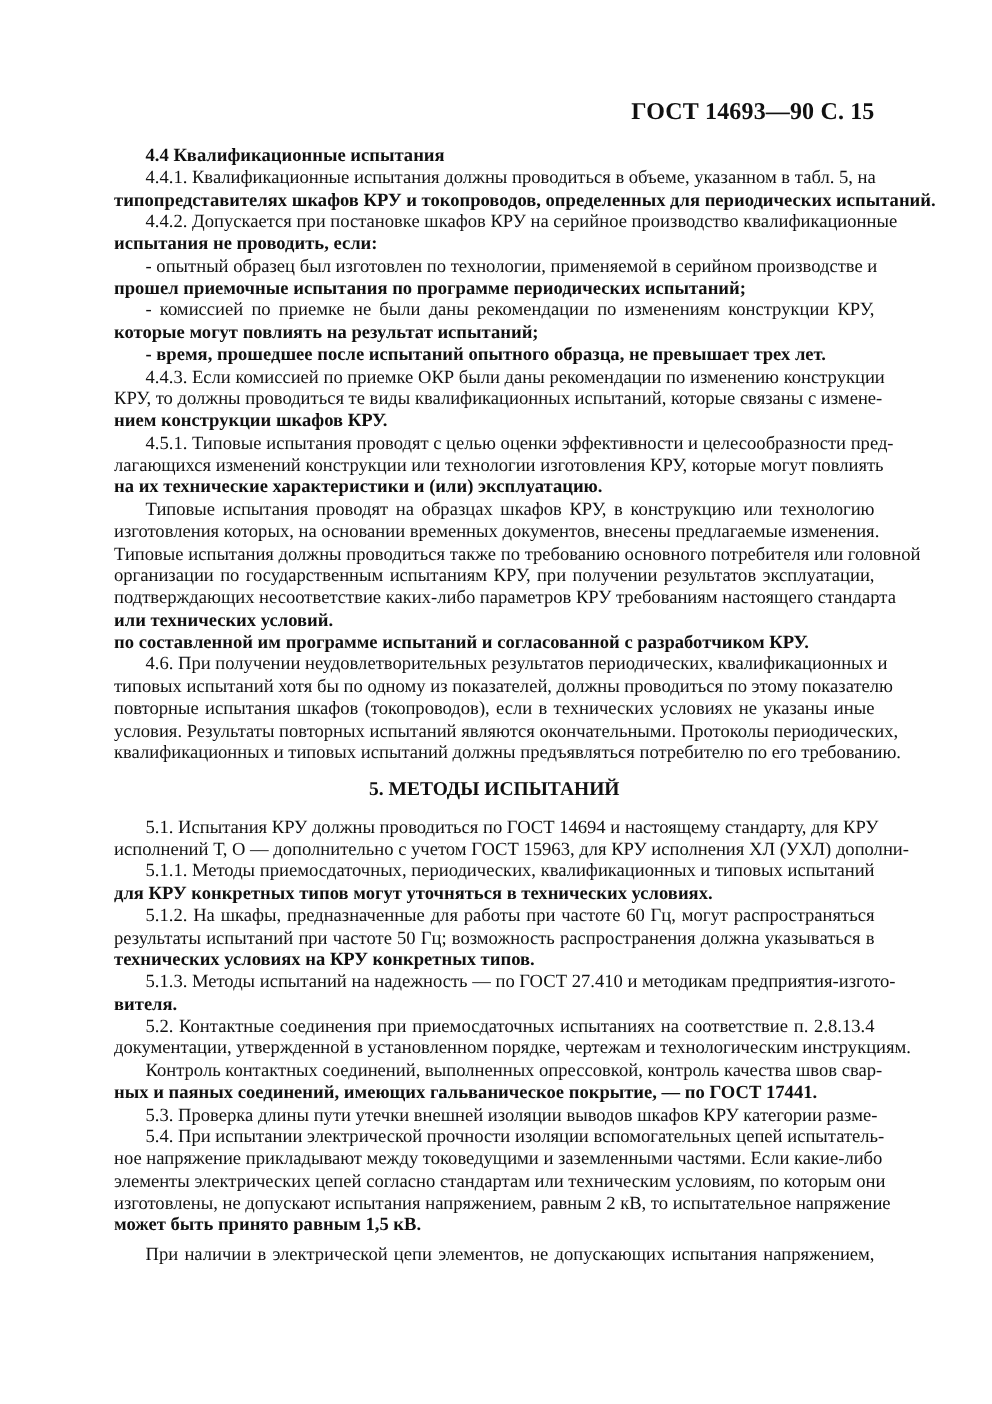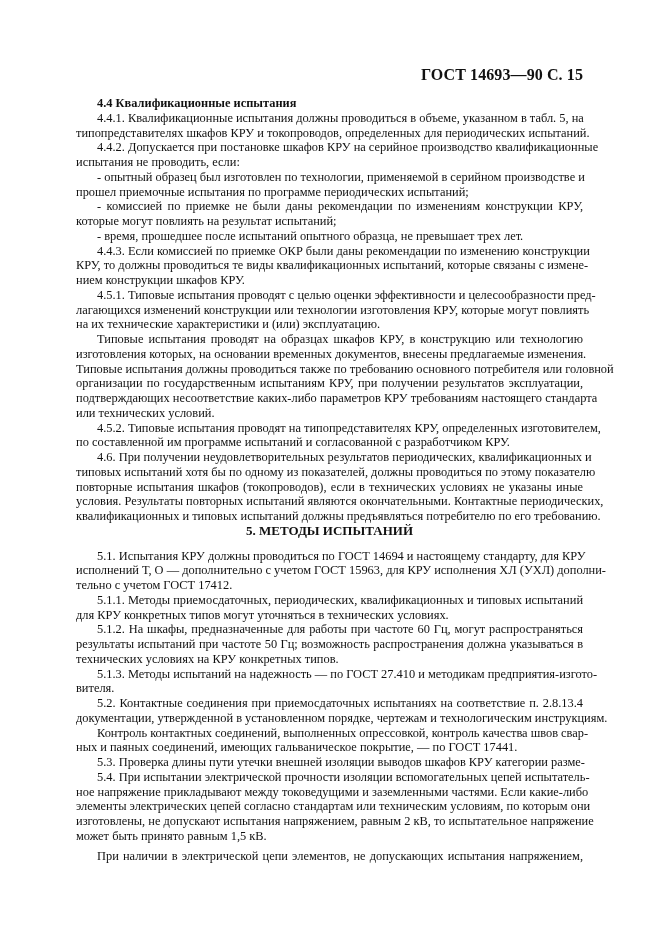--- a/index.html
+++ b/index.html
@@ -1,25 +1,25 @@
 <!DOCTYPE html>
 <html><head>
 <meta charset="utf-8">
 <style>
   html, body { margin: 0; padding: 0; background: #ffffff; }
   body { width: 661px; height: 936px; position: relative; overflow: hidden;
          font-family: "Liberation Serif", serif; color: #111; }
   .header { position: absolute; top: 66px; right: 78px; font-weight: bold; font-size: 16px; letter-spacing: 0.1px; }
   .content { position: absolute; left: 76px; top: 96px; width: 507px; font-size: 12.4px; line-height: 14.75px; }
   .ln { display: block; white-space: nowrap; text-align: justify; text-align-last: justify; height: 14.75px; overflow: visible; }
-  .ln.last { text-align-last: left; }
+  .ln.last { text-align-last: left; font-weight: bold; }
   .ln.ind { padding-left: 21px; }
   .h { font-weight: bold; }
   .h.ind { padding-left: 21px; text-align-last: left; }
-  .sec { text-align: center; text-align-last: center; font-weight: bold; font-size: 13px; margin-bottom: 10px; }
+  .sec { text-align: center; text-align-last: center; font-weight: bold; font-size: 13px; margin-top: 10px; margin-bottom: 10px; }
 </style>
 </head>
 <body>
 
 <div class="header">ГОСТ 14693—90 С. 15</div>
 
 <div class="content">
   <span class="ln h ind">4.4 Квалификационные испытания</span>
 
   <span class="ln ind">4.4.1. Квалификационные испытания должны проводиться в объеме, указанном в табл. 5, на</span>
@@ -45,34 +45,32 @@
   <span class="ln">лагающихся изменений конструкции или технологии изготовления КРУ, которые могут повлиять</span>
   <span class="ln last">на их технические характеристики и (или) эксплуатацию.</span>
 
   <span class="ln ind">Типовые испытания проводят на образцах шкафов КРУ, в конструкцию или технологию</span>
   <span class="ln">изготовления которых, на основании временных документов, внесены предлагаемые изменения.</span>
   <span class="ln">Типовые испытания должны проводиться также по требованию основного потребителя или головной</span>
   <span class="ln">организации по государственным испытаниям КРУ, при получении результатов эксплуатации,</span>
   <span class="ln">подтверждающих несоответствие каких-либо параметров КРУ требованиям настоящего стандарта</span>
   <span class="ln last">или технических условий.</span>
 
-  <span class="ln ind">4.5.2. Типовые испытания проводят на типопредставителях КРУ, определенных изготовителем,</span>
   <span class="ln last">по составленной им программе испытаний и согласованной с разработчиком КРУ.</span>
 
   <span class="ln ind">4.6. При получении неудовлетворительных результатов периодических, квалификационных и</span>
   <span class="ln">типовых испытаний хотя бы по одному из показателей, должны проводиться по этому показателю</span>
   <span class="ln">повторные испытания шкафов (токопроводов), если в технических условиях не указаны иные</span>
-  <span class="ln">условия. Результаты повторных испытаний являются окончательными. Контактные периодических,</span>
+  <span class="ln">условия. Результаты повторных испытаний являются окончательными. Протоколы периодических,</span>
   <span class="ln">квалификационных и типовых испытаний должны предъявляться потребителю по его требованию.</span>
 
   <span class="ln sec">5. МЕТОДЫ ИСПЫТАНИЙ</span>
 
   <span class="ln ind">5.1. Испытания КРУ должны проводиться по ГОСТ 14694 и настоящему стандарту, для КРУ</span>
   <span class="ln">исполнений Т, О — дополнительно с учетом ГОСТ 15963, для КРУ исполнения ХЛ (УХЛ) дополни-</span>
-  <span class="ln last">тельно с учетом ГОСТ 17412.</span>
 
   <span class="ln ind">5.1.1. Методы приемосдаточных, периодических, квалификационных и типовых испытаний</span>
   <span class="ln last">для КРУ конкретных типов могут уточняться в технических условиях.</span>
 
   <span class="ln ind">5.1.2. На шкафы, предназначенные для работы при частоте 60 Гц, могут распространяться</span>
   <span class="ln">результаты испытаний при частоте 50 Гц; возможность распространения должна указываться в</span>
   <span class="ln last">технических условиях на КРУ конкретных типов.</span>
 
   <span class="ln ind">5.1.3. Методы испытаний на надежность — по ГОСТ 27.410 и методикам предприятия-изгото-</span>
   <span class="ln last">вителя.</span>

